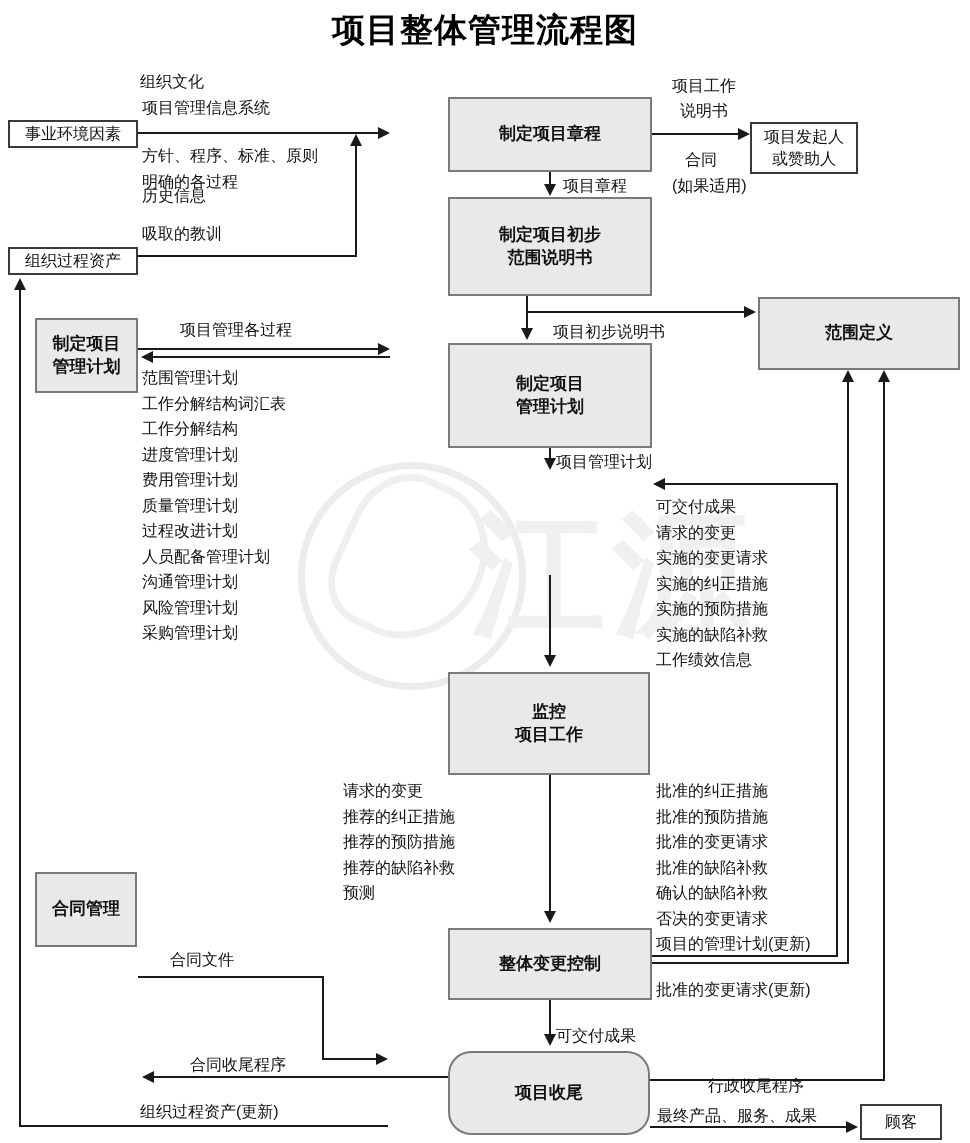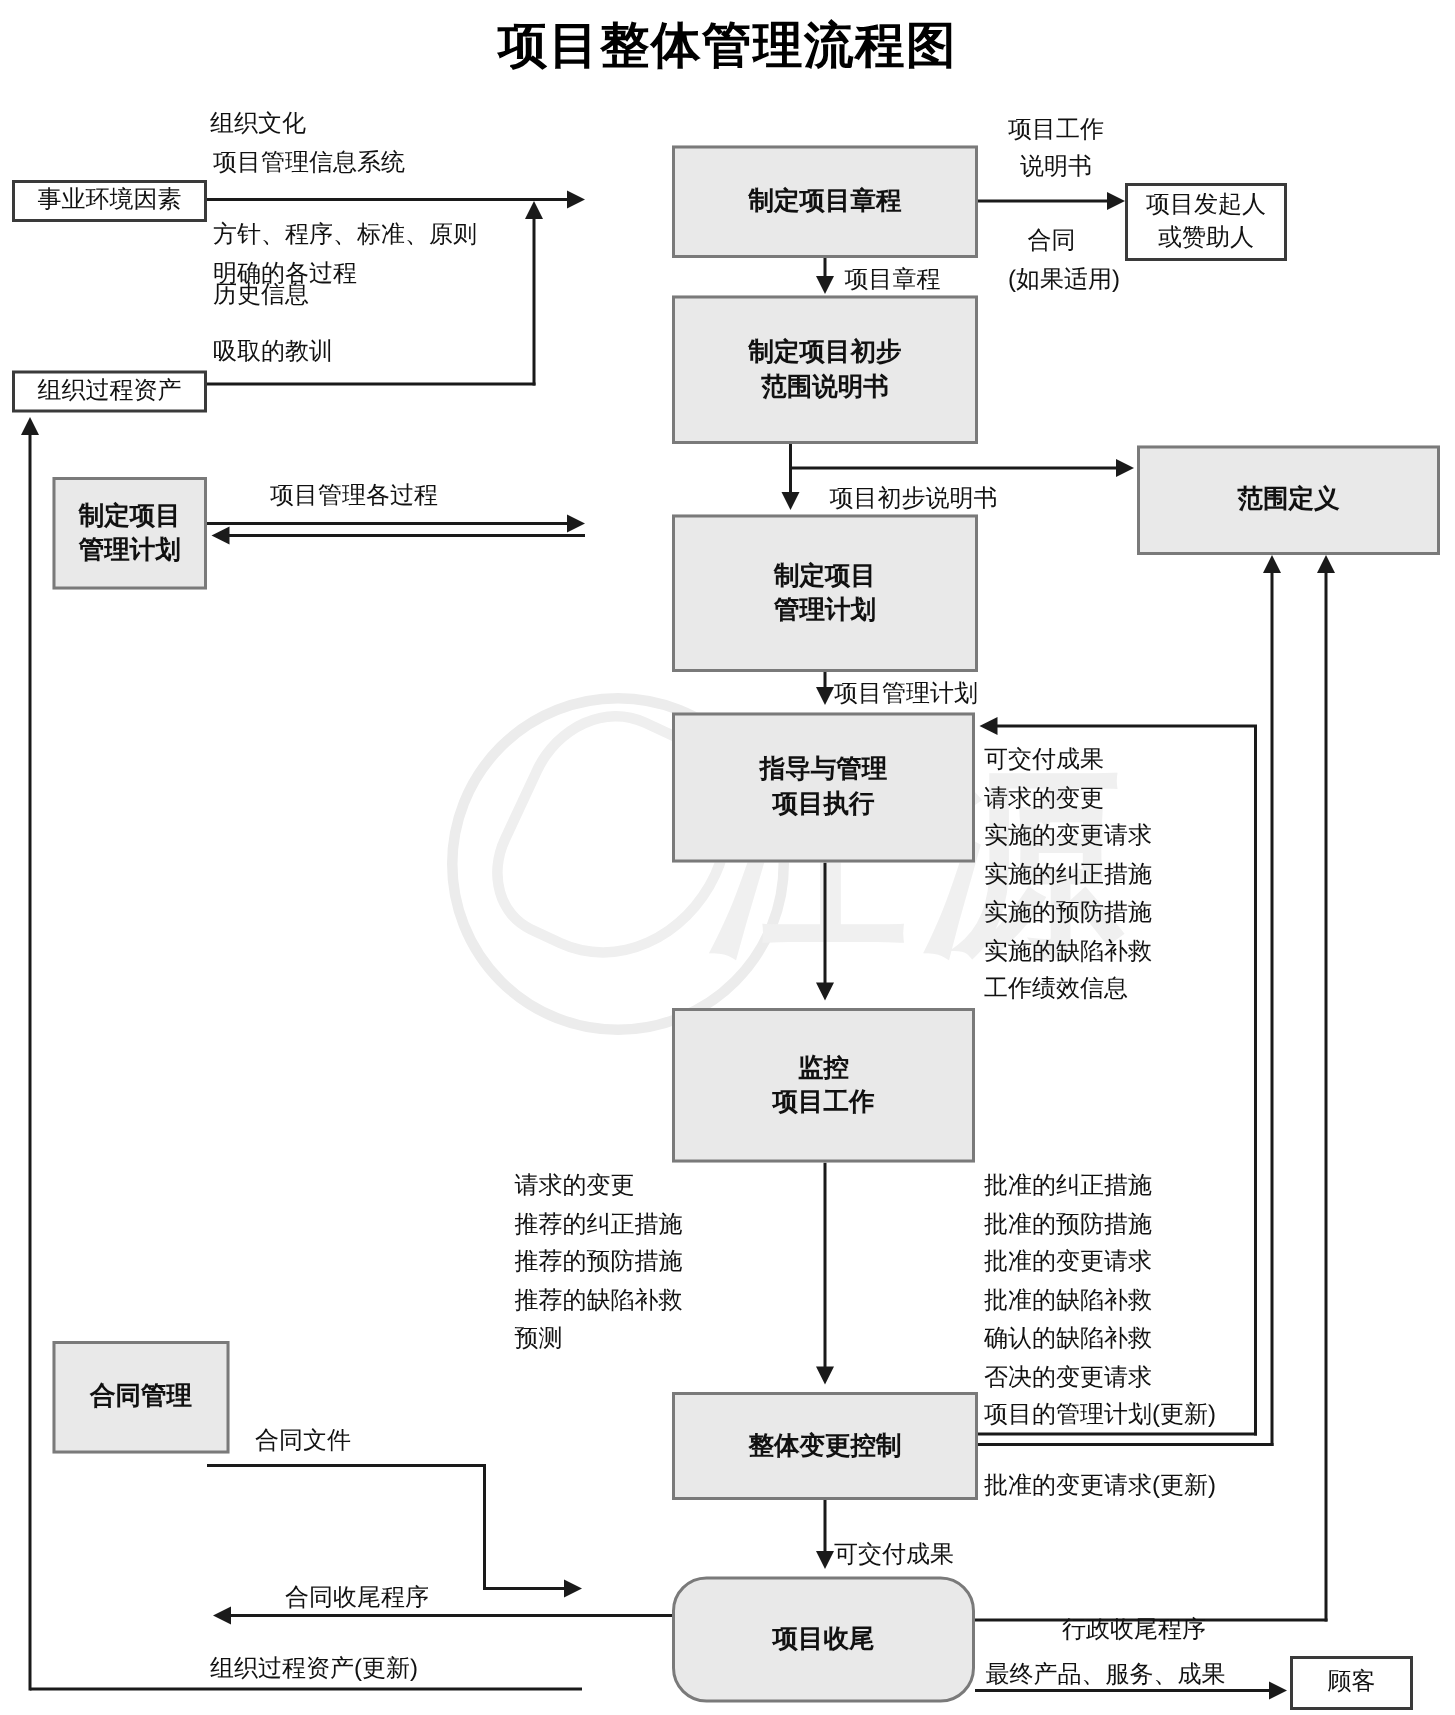--- a/index.html
+++ b/index.html
@@ -43,27 +43,25 @@
   <div class="box gray" style="left:448px;top:97px;width:204px;height:75px;">制定项目章程</div>
   <div class="box white" style="left:750px;top:122px;width:108px;height:52px;">项目发起人
 或赞助人</div>
   <div class="box gray" style="left:448px;top:197px;width:204px;height:99px;">制定项目初步
 范围说明书</div>
   <div class="box gray" style="left:758px;top:297px;width:202px;height:73px;">范围定义</div>
   <div class="box gray" style="left:35px;top:318px;width:103px;height:75px;">制定项目
 管理计划</div>
   <div class="box gray" style="left:448px;top:343px;width:204px;height:105px;">制定项目
 管理计划</div>
-  <div class="box gray" style="left:448px;top:475px;width:202px;height:100px;">指导与管理
-项目执行</div>
   <div class="box gray" style="left:448px;top:672px;width:202px;height:103px;">监控
 项目工作</div>
   <div class="box gray" style="left:448px;top:928px;width:204px;height:72px;">整体变更控制</div>
   <div class="box gray" style="left:448px;top:1051px;width:202px;height:84px;border-radius:23px;">项目收尾</div>
-  <div class="box gray" style="left:35px;top:894px;width:118px;height:75px;">合同管理</div>
+  <div class="box gray" style="left:35px;top:872px;width:102px;height:75px;">合同管理</div>
   <div class="box white" style="left:860px;top:1104px;width:82px;height:36px;">顾客</div>
 
   <div class="lbl" style="left:140px;top:72px;">组织文化</div>
   <div class="lbl" style="left:142px;top:98px;">项目管理信息系统</div>
   <div class="lbl" style="left:142px;top:146px;">方针、程序、标准、原则</div>
   <div class="lbl" style="left:142px;top:172px;">明确的各过程</div>
   <div class="lbl" style="left:142px;top:186px;">历史信息</div>
   <div class="lbl" style="left:142px;top:224px;">吸取的教训</div>
   <div class="lbl" style="left:672px;top:76px;">项目工作</div>
   <div class="lbl" style="left:680px;top:101px;">说明书</div>
@@ -74,20 +72,33 @@
   <div class="lbl" style="left:180px;top:320px;">项目管理各过程</div>
   <div class="lbl" style="left:556px;top:452px;">项目管理计划</div>
   <div class="lbl" style="left:556px;top:1026px;">可交付成果</div>
   <div class="lbl" style="left:656px;top:980px;">批准的变更请求(更新)</div>
   <div class="lbl" style="left:170px;top:950px;">合同文件</div>
   <div class="lbl" style="left:708px;top:1076px;">行政收尾程序</div>
   <div class="lbl" style="left:190px;top:1055px;">合同收尾程序</div>
   <div class="lbl" style="left:140px;top:1102px;">组织过程资产(更新)</div>
   <div class="lbl" style="left:657px;top:1106px;">最终产品、服务、成果</div>
 
+  <div class="vlist" style="left:142px;top:365px;">
+      <div>范围管理计划</div>
+      <div>工作分解结构词汇表</div>
+      <div>工作分解结构</div>
+      <div>进度管理计划</div>
+      <div>费用管理计划</div>
+      <div>质量管理计划</div>
+      <div>过程改进计划</div>
+      <div>人员配备管理计划</div>
+      <div>沟通管理计划</div>
+      <div>风险管理计划</div>
+      <div>采购管理计划</div>
+    </div>
   <div class="vlist" style="left:656px;top:494px;">
       <div>可交付成果</div>
       <div>请求的变更</div>
       <div>实施的变更请求</div>
       <div>实施的纠正措施</div>
       <div>实施的预防措施</div>
       <div>实施的缺陷补救</div>
       <div>工作绩效信息</div>
     </div>
   <div class="vlist" style="left:343px;top:778px;">

